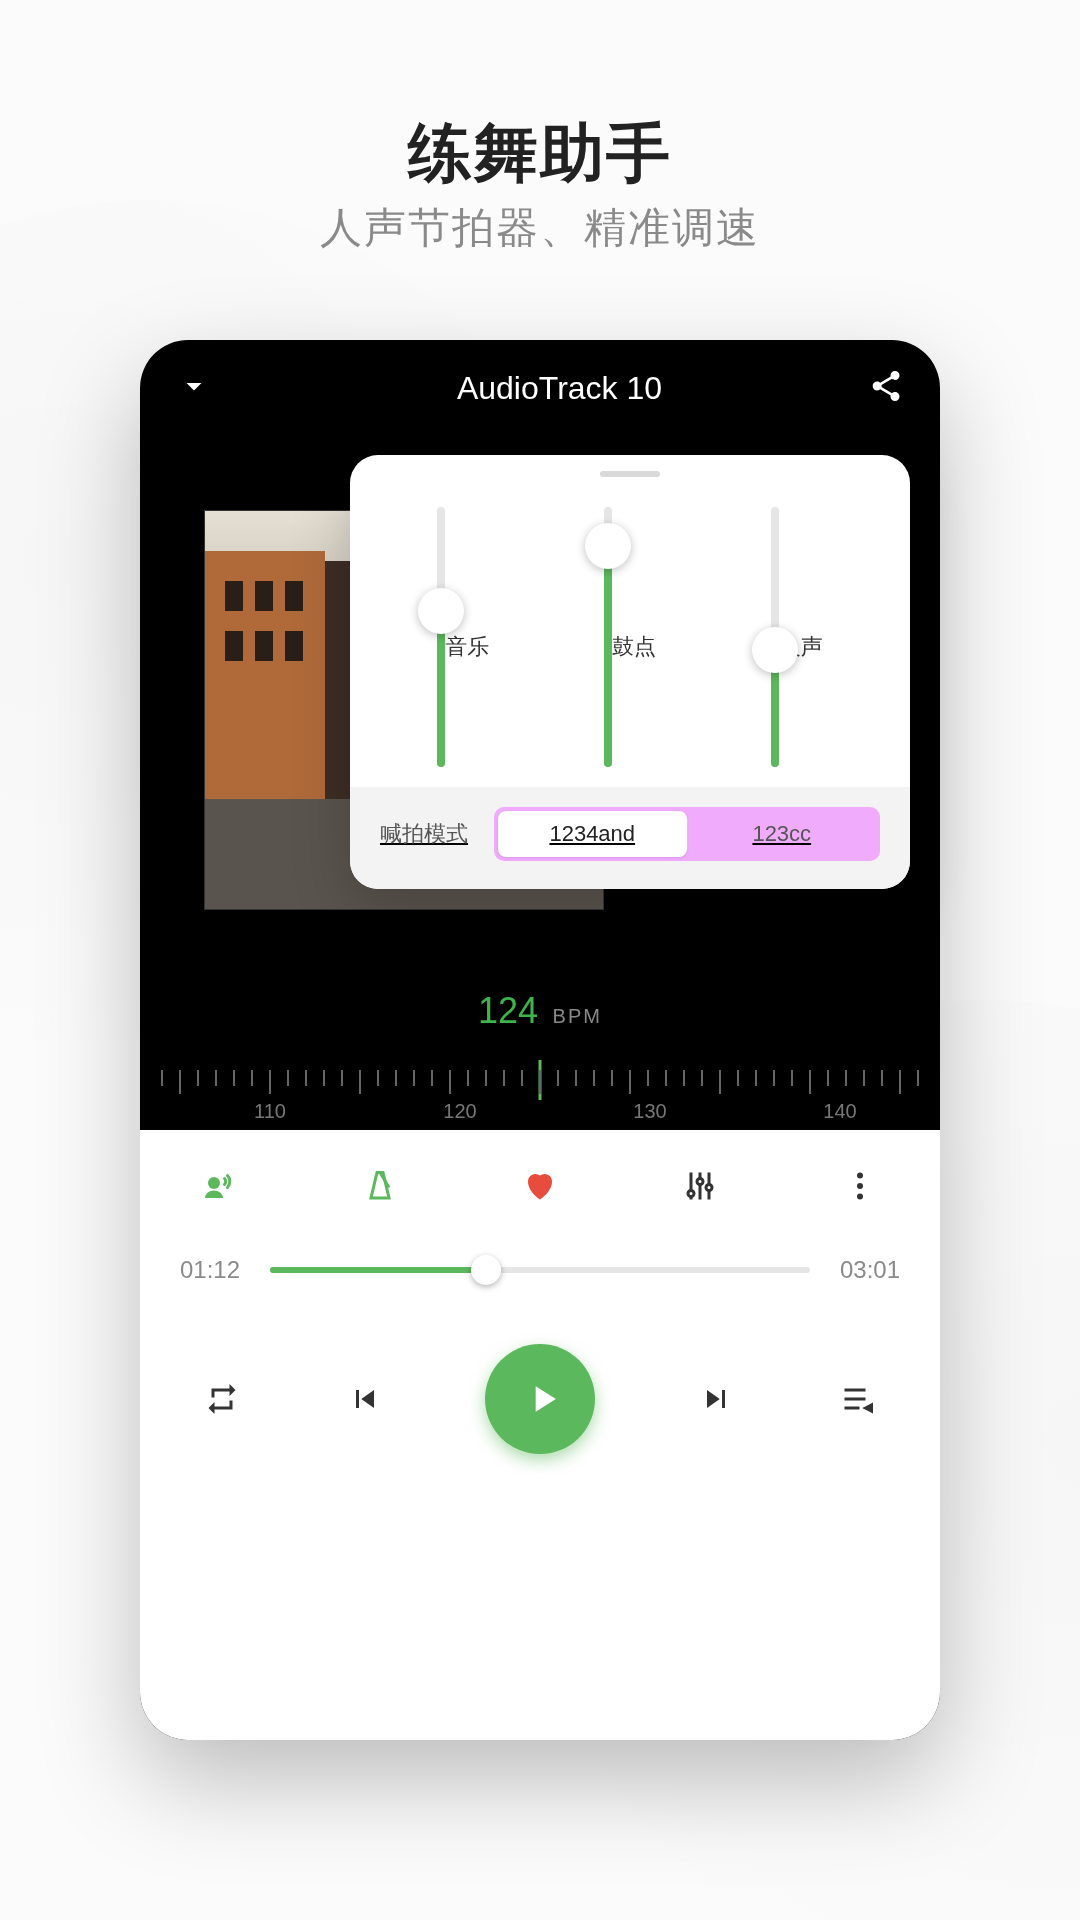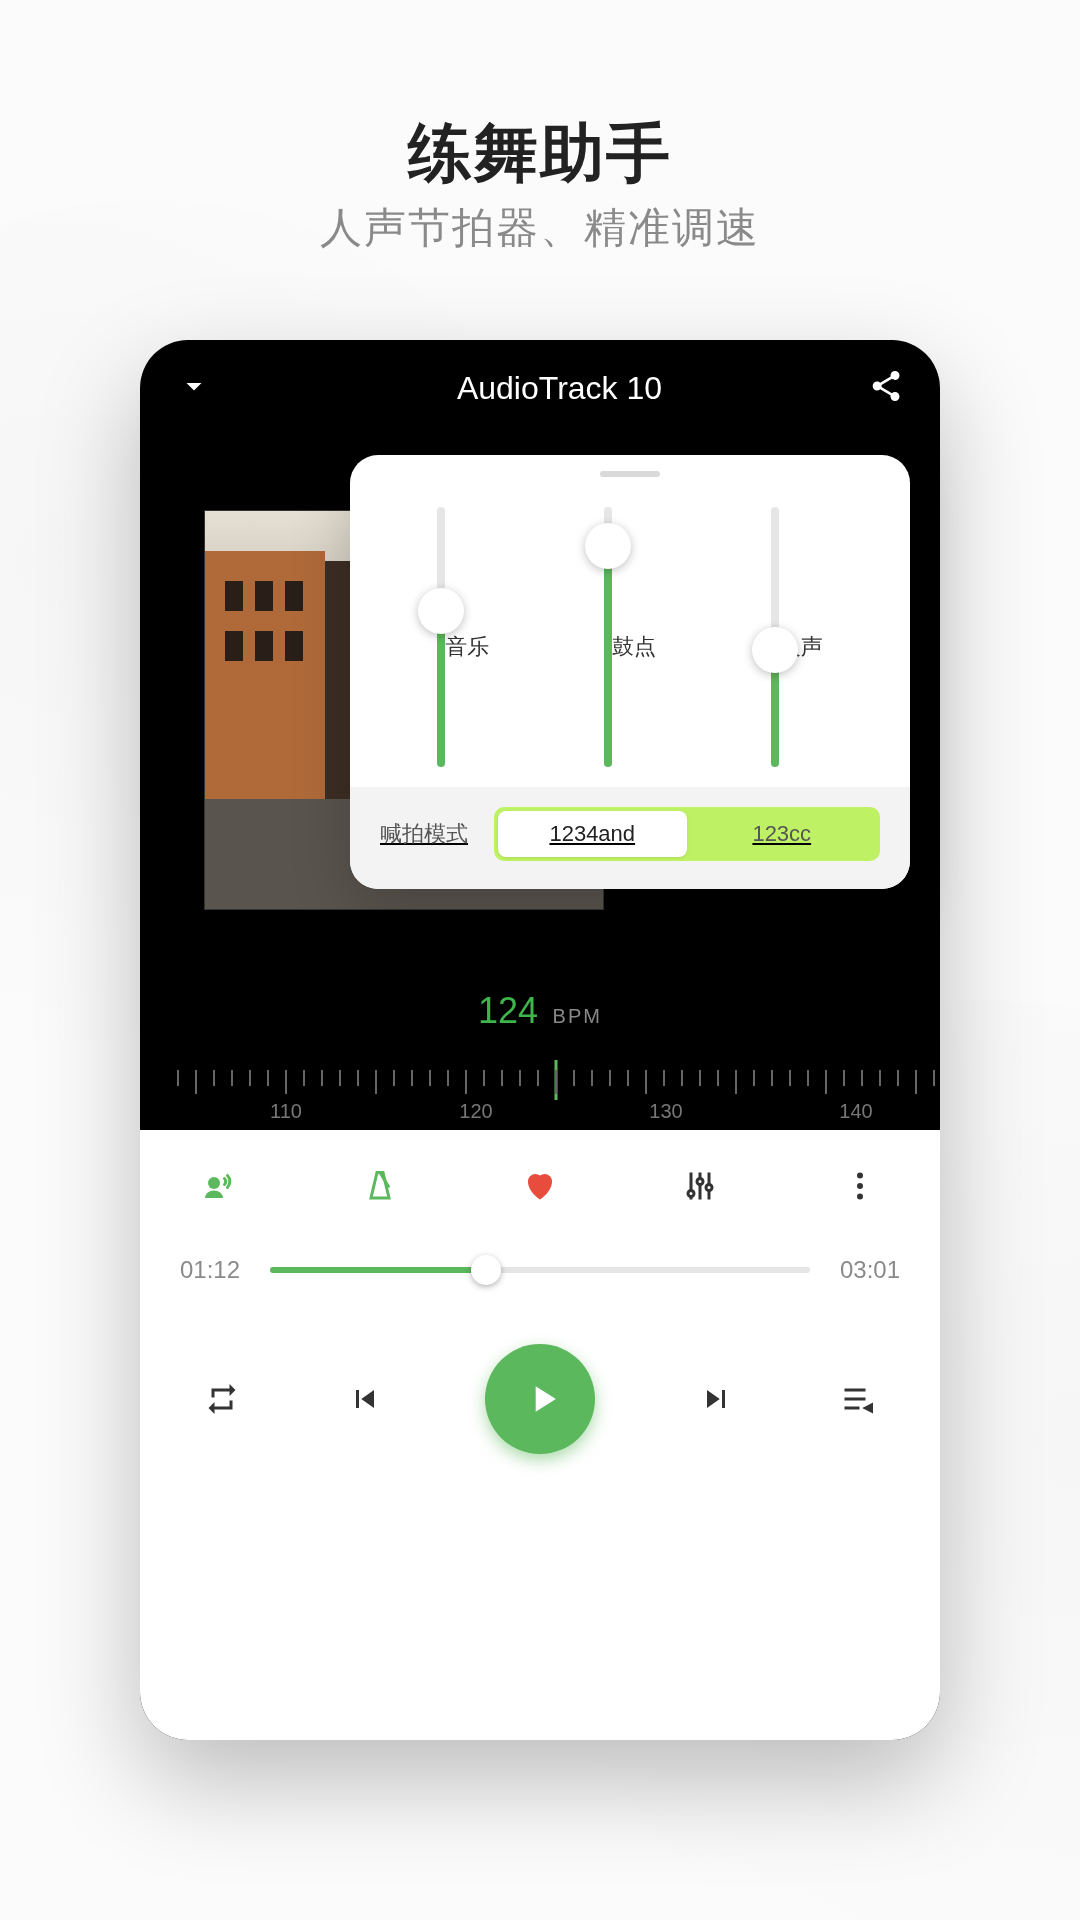--- a/index.html
+++ b/index.html
@@ -22,21 +22,21 @@
   .album-art .sky { position:absolute; top:0;left:0;right:0;height:50px;background:linear-gradient(#e6e0d4,#d8d2c6);}
   .album-art .bldg-l{position:absolute;left:0;top:40px;width:120px;bottom:100px;background:#b06a3a;}
   .album-art .bldg-r{position:absolute;right:0;top:20px;width:170px;bottom:90px;background:#c27844;}
   .album-art .road{position:absolute;left:0;right:0;bottom:0;height:110px;background:#5a544e;}
   .album-art .win{position:absolute;width:18px;height:30px;background:#2a1f18;}
 
   .bpm-area { position:absolute; left:0; right:0; top:650px; text-align:center; }
   .bpm-num { color:#3db54a; font-size:36px; font-weight:500; display:inline-block; }
   .bpm-unit { color:#888; font-size:20px; margin-left:10px; letter-spacing:2px; display:inline-block; }
 
-  .ruler { position:absolute; left:16px; right:0; top:720px; height:70px; }
+  .ruler { position:absolute; left:0; right:0; top:720px; height:70px; }
   .ruler-svg { width:100%; height:70px; display:block; }
   .ruler-labels { position:absolute; top:40px; left:0; right:0; color:#777; font-size:20px; }
   .ruler-label { position:absolute; transform:translateX(-50%); }
 
   .white-panel { position:absolute; left:0; right:0; bottom:0; top:790px; background:#fff; padding:0 40px; }
   .action-row { display:flex; justify-content:space-between; align-items:center; padding:36px 20px 20px; }
   .action-row .ico { width:40px; height:40px; display:flex; align-items:center; justify-content:center; }
   .action-row svg { width:36px; height:36px; }
 
   .progress { display:flex; align-items:center; gap:20px; padding:30px 0; }
@@ -58,21 +58,21 @@
   .slider { display:flex; flex-direction:row; align-items:center; }
   .slider .track { width:8px; height:260px; background:#e6e6e6; border-radius:4px; position:relative; }
   .slider .track .active { position:absolute; left:0; right:0; bottom:0; background:#5cb85c; border-radius:4px; }
   .slider .knob { position:absolute; left:50%; width:46px; height:46px; border-radius:50%; background:#fff; box-shadow:0 2px 10px rgba(0,0,0,0.25); transform:translate(-50%,-50%); }
   .slider .label { margin-top:20px; font-size:22px; color:#333; }
 
   .mixer-options { background:#f3f3f3; padding:20px 30px 28px;text-decoration:underline; }
   .opt-row { display:flex; align-items:center; gap:14px; margin-top:10px; }
   .opt-row:first-child{margin-top:0;}
   .opt-label { font-size:22px; color:#555; width:100px; }
-  .seg { flex:1; display:flex; background:#bef264; border-radius:10px; padding:4px; }
+  .seg { flex:1; display:flex; background:#f0abfc; border-radius:10px; padding:4px; }
   .seg .seg-item { flex:1; text-align:center; padding:10px 0; font-size:22px; color:#555; border-radius:8px; position:relative; }
   .seg .seg-item.active { background:#fff; color:#222; font-weight:500; box-shadow:0 1px 3px rgba(0,0,0,0.1); }
   .seg .divider { width:1px; background:#d5d5d5; margin:8px 0; }
 </style>
 </head>
 <body>
 
 <div class="bg-circle1"></div>
 <div class="bg-circle2"></div>
 

